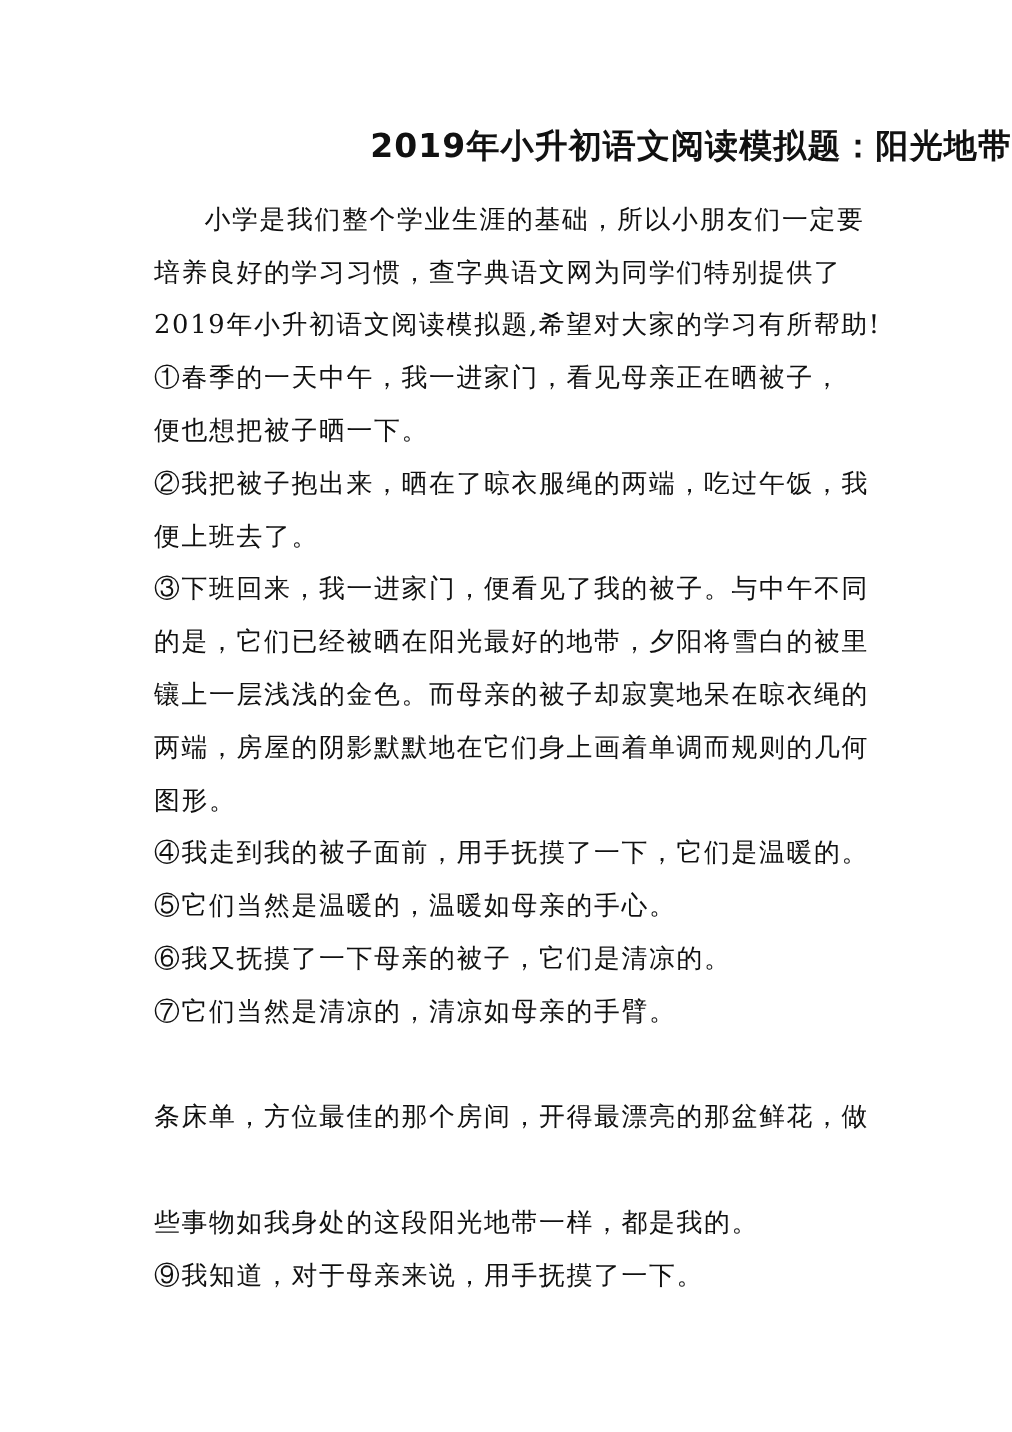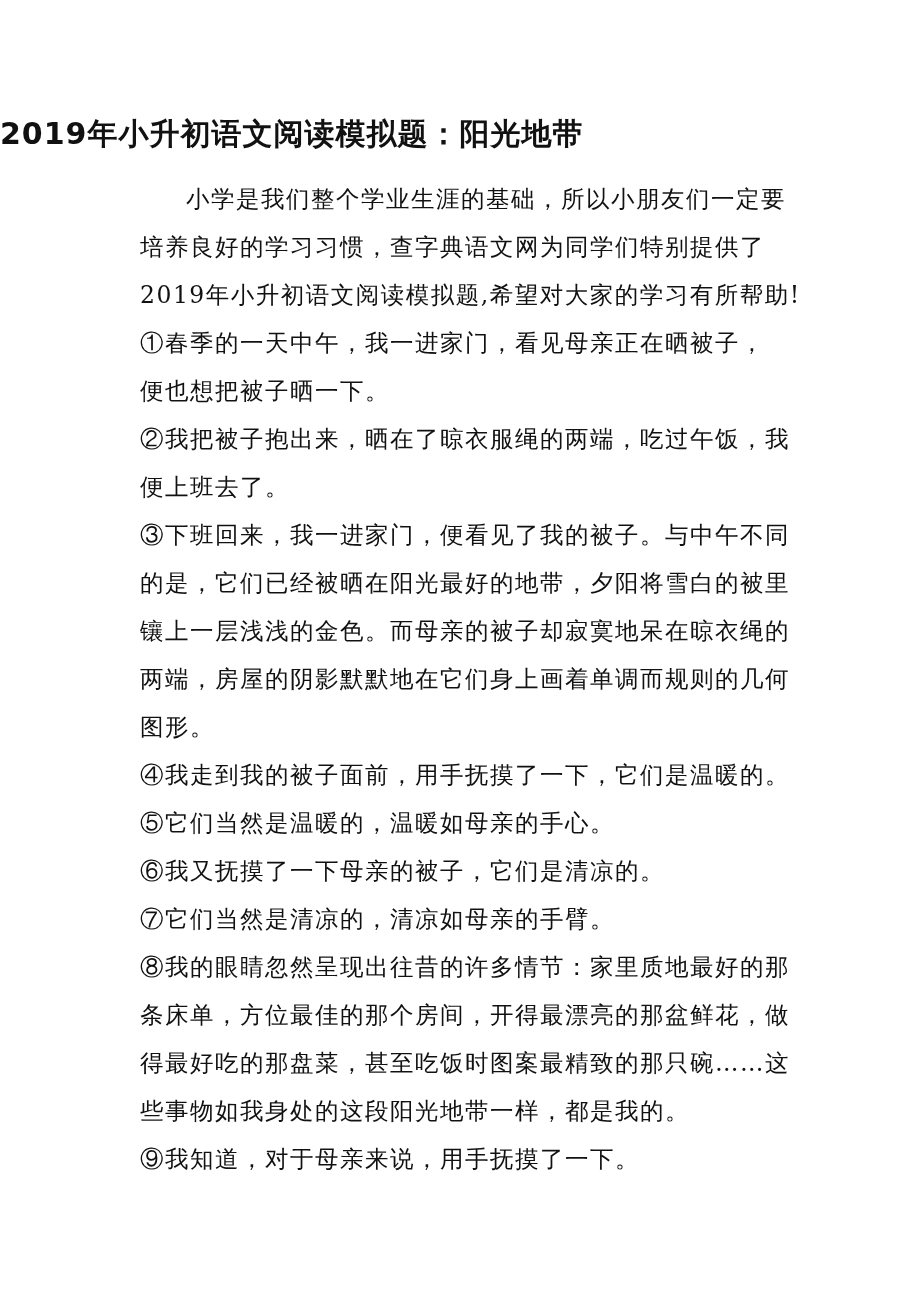--- a/index.html
+++ b/index.html
@@ -1,19 +1,19 @@
 <!DOCTYPE html>
 <html><head>
 <meta charset="utf-8">
 <style>
   html, body { margin: 0; padding: 0; background: #ffffff; }
   body { width: 920px; height: 1302px; position: relative; overflow: hidden;
          font-family: "DejaVu Serif", "Liberation Serif", serif; color: #111; }
   .page { position: absolute; left: 0; top: 0; width: 920px; height: 1302px; }
-  .title { position: absolute; top: 114px; left: 0; width: 920px; text-align: left;
+  .title { position: absolute; top: 114px; left: 0; width: 920px; text-align: right;
            font-family: "DejaVu Sans", "Liberation Sans", sans-serif; font-weight: bold;
            font-size: 30px; line-height: 40px; letter-spacing: 1px; }
   .line { position: absolute; left: 140px; width: 650px; font-size: 23.5px; line-height: 34px;
           white-space: nowrap; letter-spacing: 1.5px; margin-top: 12px; }
   .indent { left: 186px; }
 </style>
 </head>
 <body>
 
 <div class="page">
@@ -33,19 +33,17 @@
   <div class="line" style="top:506px">③下班回来，我一进家门，便看见了我的被子。与中午不同</div>
   <div class="line" style="top:602px">镶上一层浅浅的金色。而母亲的被子却寂寞地呆在晾衣绳的</div>
   <div class="line" style="top:650px">两端，房屋的阴影默默地在它们身上画着单调而规则的几何</div>
   <div class="line" style="top:698px">图形。</div>
 
   <div class="line" style="top:746px">④我走到我的被子面前，用手抚摸了一下，它们是温暖的。</div>
   <div class="line" style="top:794px">⑤它们当然是温暖的，温暖如母亲的手心。</div>
   <div class="line" style="top:842px">⑥我又抚摸了一下母亲的被子，它们是清凉的。</div>
   <div class="line" style="top:890px">⑦它们当然是清凉的，清凉如母亲的手臂。</div>
 
-  <div class="line" style="top:938px">⑧我的眼睛忽然呈现出往昔的许多情节：家里质地最好的那</div>
   <div class="line" style="top:986px">条床单，方位最佳的那个房间，开得最漂亮的那盆鲜花，做</div>
-  <div class="line" style="top:1034px">得最好吃的那盘菜，甚至吃饭时图案最精致的那只碗……这</div>
   <div class="line" style="top:1082px">些事物如我身处的这段阳光地带一样，都是我的。</div>
 
   <div class="line" style="top:1130px">⑨我知道，对于母亲来说，用手抚摸了一下。</div>
 </div>
 
 </body></html>

